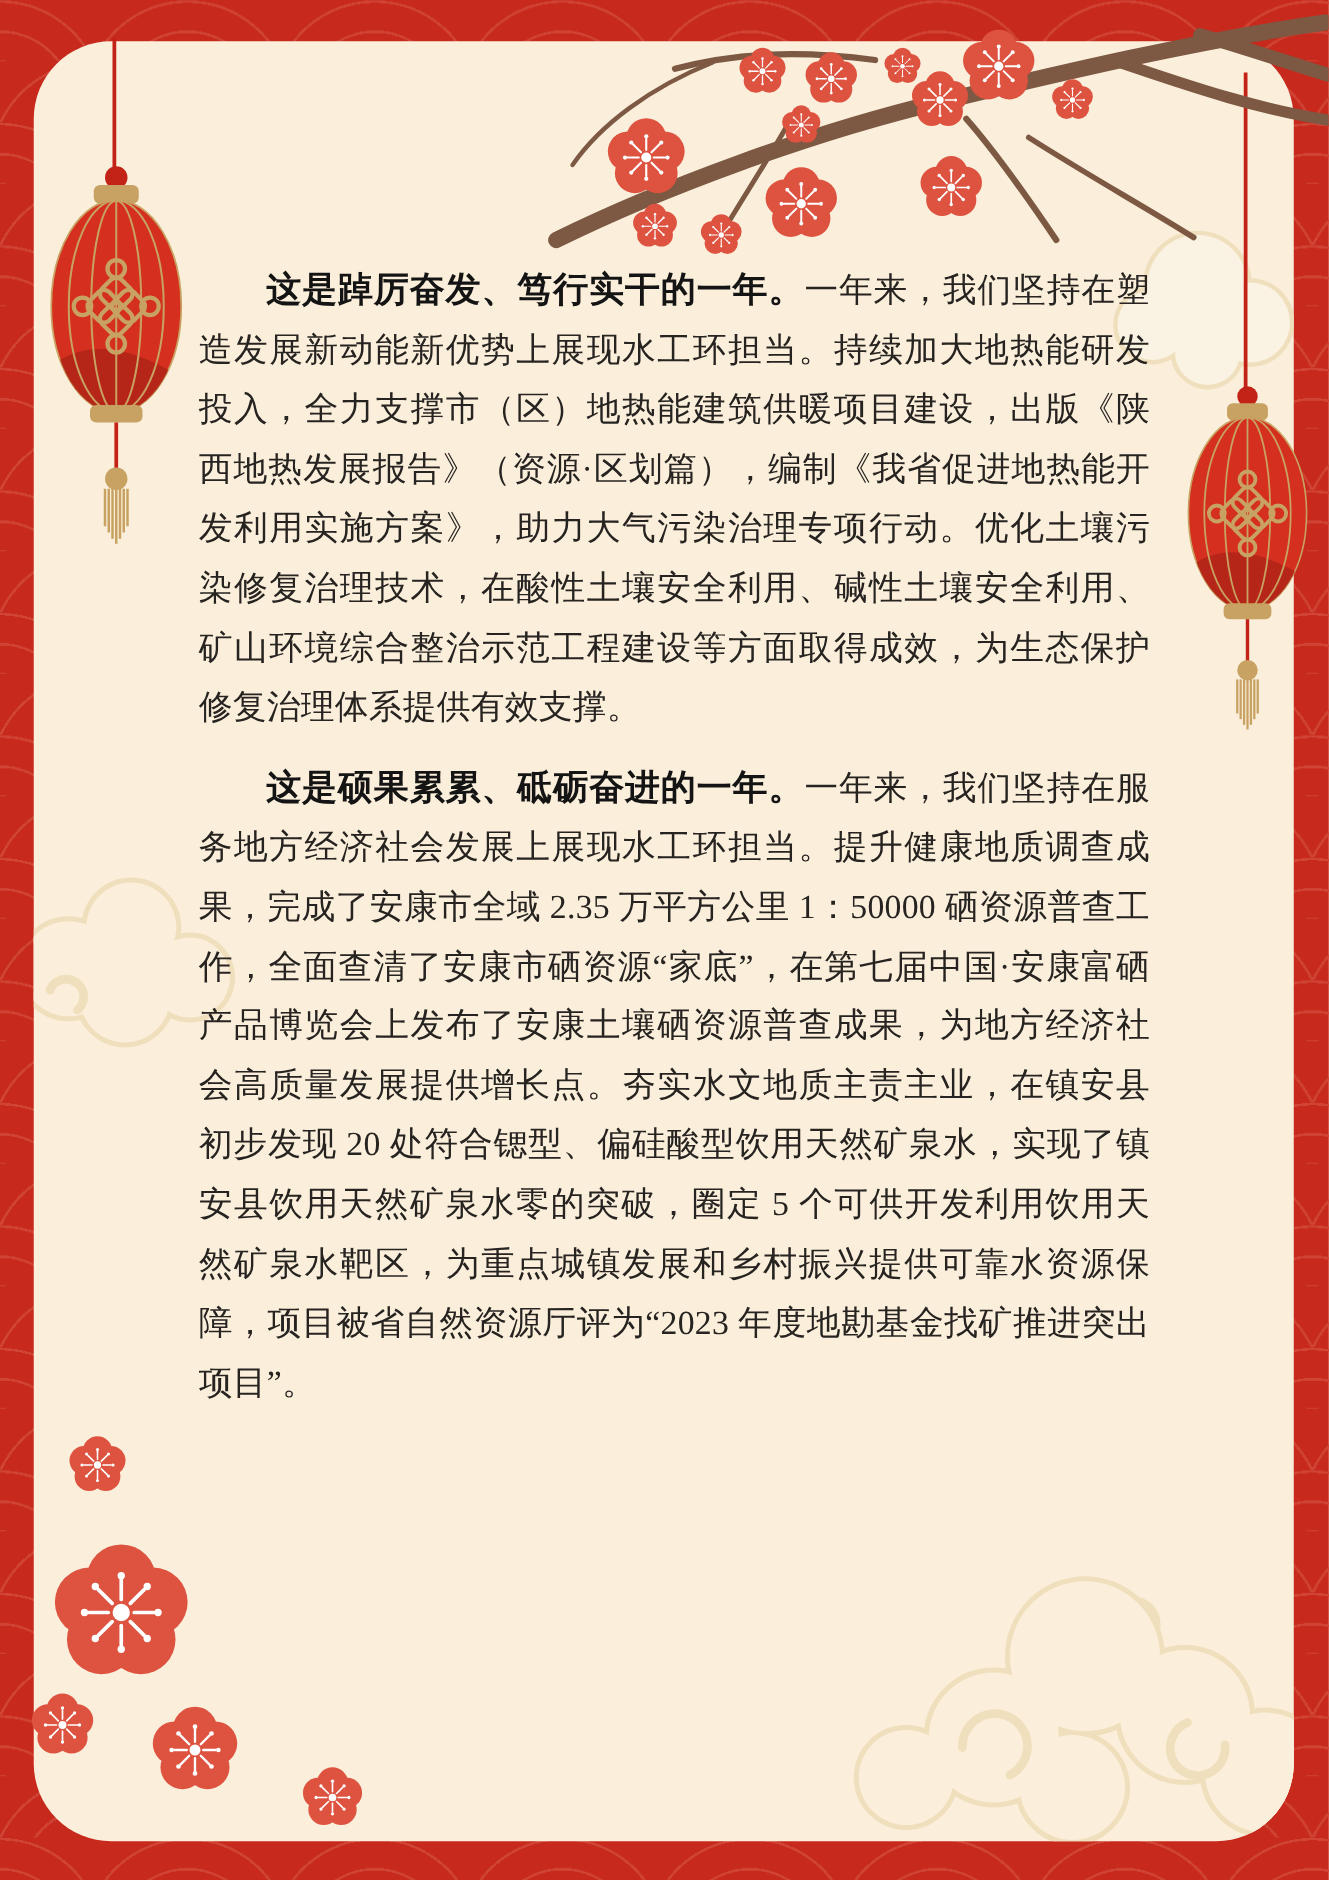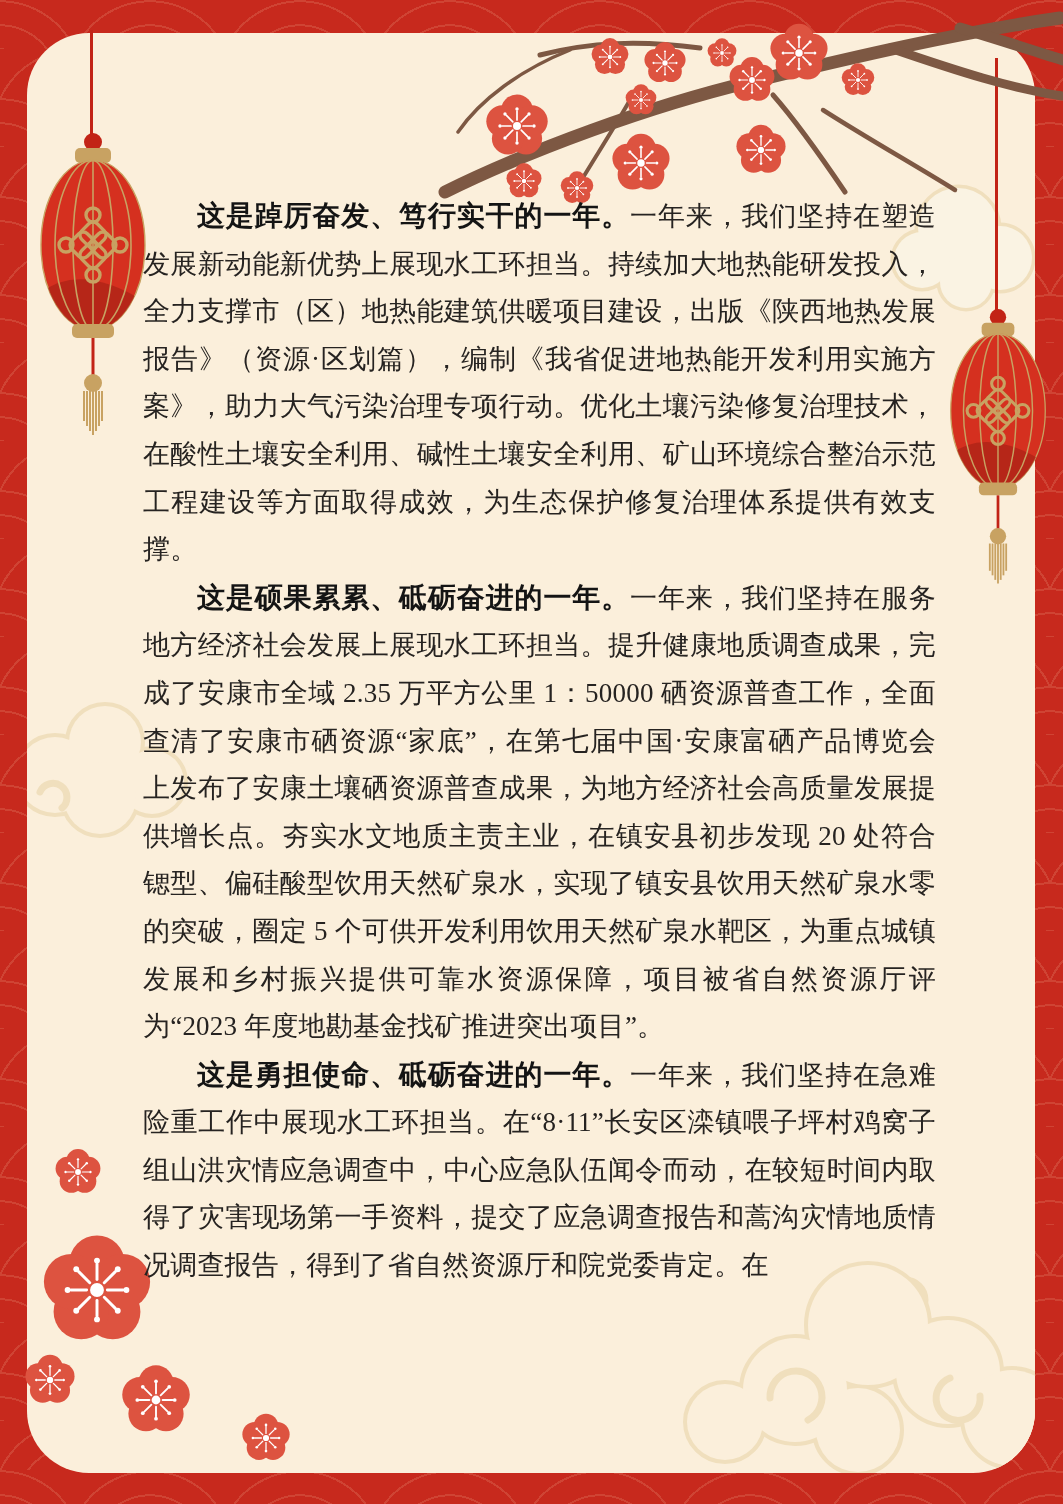--- a/index.html
+++ b/index.html
@@ -17,21 +17,21 @@
     position:absolute;left:27px;top:33px;width:1008px;height:1440px;
     background:var(--paper,#fbefdb);border-radius:62px;overflow:hidden;
   }
   .clouds-svg{position:absolute;left:-27px;top:-33px;width:1063px;height:1504px;pointer-events:none}
   .decor-svg{position:absolute;left:0;top:0;width:1063px;height:1504px;pointer-events:none}
   .text-block{
     position:absolute;left:143px;top:192px;width:793px;
     font-size:27px;line-height:47.6px;color:var(--ink,#262321);
     text-align:justify;letter-spacing:.2px;
   }
-  .text-block p{margin:0;text-indent:2em;padding:0}
+  .text-block p{margin:16px;text-indent:2em;padding:0}
   .lead{
     font-family:"Liberation Sans","DejaVu Sans",sans-serif;
     font-weight:700;font-size:28px;color:var(--lead-ink,#141414);
   }
   .st-line{stroke:var(--string-red,#c22316);stroke-width:3;fill:none}
   .f-knob{fill:var(--string-red,#c22316)}
   .f-gold{fill:var(--gold,#c8a262)}
   .s-gold{stroke:var(--gold,#c8a262);fill:none}
   .f-lant{fill:var(--lantern-red,#d5301f)}
   .f-lantd{fill:var(--lantern-dark,#b02517)}
@@ -200,14 +200,13 @@
     <use href="#pf" transform="translate(97,1290) scale(1.73)"></use>
     <use href="#pf" transform="translate(50,1380) scale(0.8)"></use>
     <use href="#pf" transform="translate(156,1400) scale(1.1)"></use>
     <use href="#pf" transform="translate(266,1438) scale(0.77)"></use>
   </g>
 </svg>
 
 <div class="text-block">
   <p><span class="lead">这是踔厉奋发、笃行实干的一年。</span><span>一年来，我们坚持在塑造发展新动能新优势上展现水工环担当。持续加大地热能研发投入，全力支撑市（区）地热能建筑供暖项目建设，出版《陕西地热发展报告》（资源·区划篇），编制《我省促进地热能开发利用实施方案》，助力大气污染治理专项行动。优化土壤污染修复治理技术，在酸性土壤安全利用、碱性土壤安全利用、矿山环境综合整治示范工程建设等方面取得成效，为生态保护修复治理体系提供有效支撑。</span></p>
   <p><span class="lead">这是硕果累累、砥砺奋进的一年。</span><span>一年来，我们坚持在服务地方经济社会发展上展现水工环担当。提升健康地质调查成果，完成了安康市全域 2.35 万平方公里 1：50000 硒资源普查工作，全面查清了安康市硒资源“家底”，在第七届中国·安康富硒产品博览会上发布了安康土壤硒资源普查成果，为地方经济社会高质量发展提供增长点。夯实水文地质主责主业，在镇安县初步发现 20 处符合锶型、偏硅酸型饮用天然矿泉水，实现了镇安县饮用天然矿泉水零的突破，圈定 5 个可供开发利用饮用天然矿泉水靶区，为重点城镇发展和乡村振兴提供可靠水资源保障，项目被省自然资源厅评为“2023 年度地勘基金找矿推进突出项目”。</span></p>
-  <p><span class="lead">这是勇担使命、砥砺奋进的一年。</span><span>一年来，我们坚持在急难险重工作中展现水工环担当。在“8·11”长安区滦镇喂子坪村鸡窝子组山洪灾情应急调查中，中心应急队伍闻令而动，在较短时间内取得了灾害现场第一手资料，提交了应急调查报告和蒿沟灾情地质情况调查报告，得到了省自然资源厅和院党委肯定。在</span></p>
 </div>
 
 </body></html>

